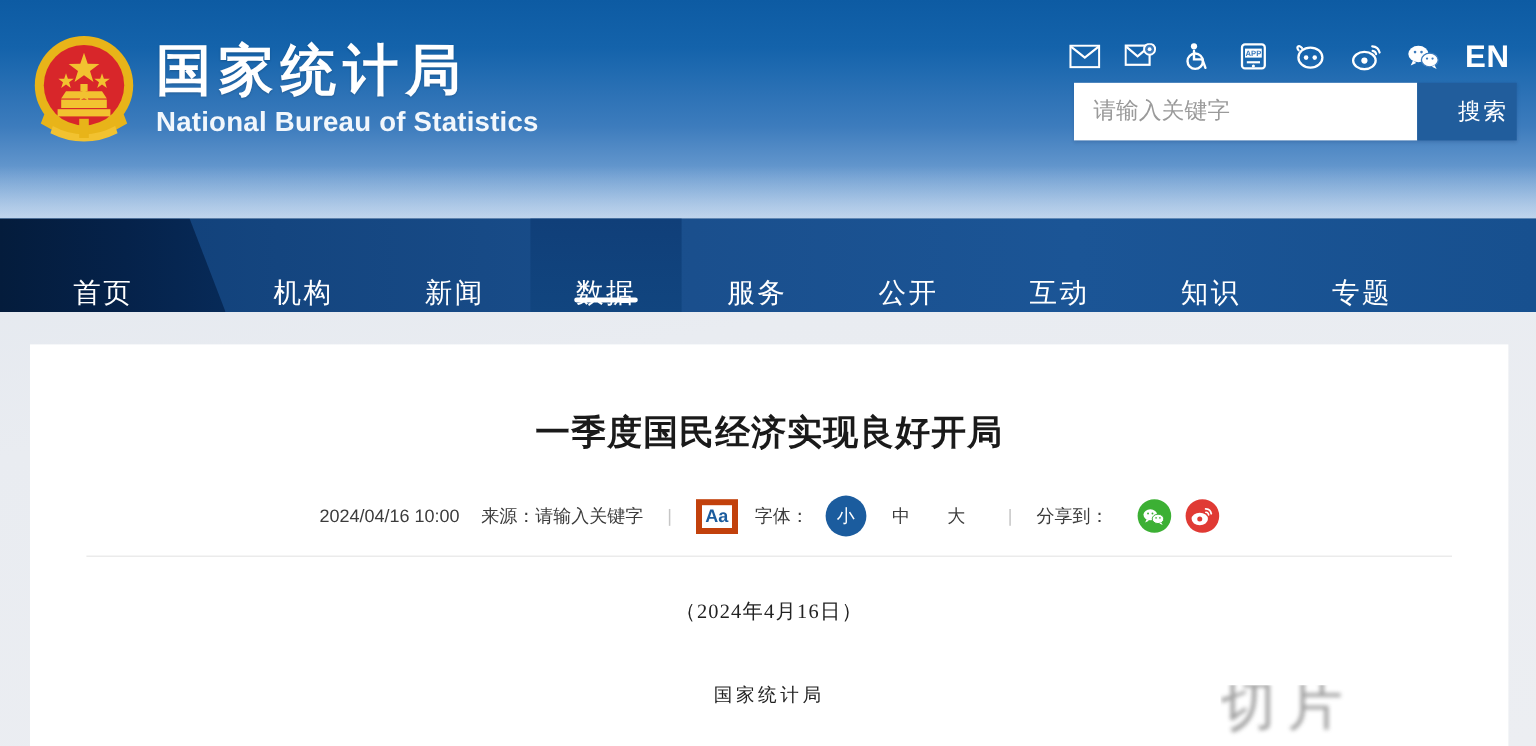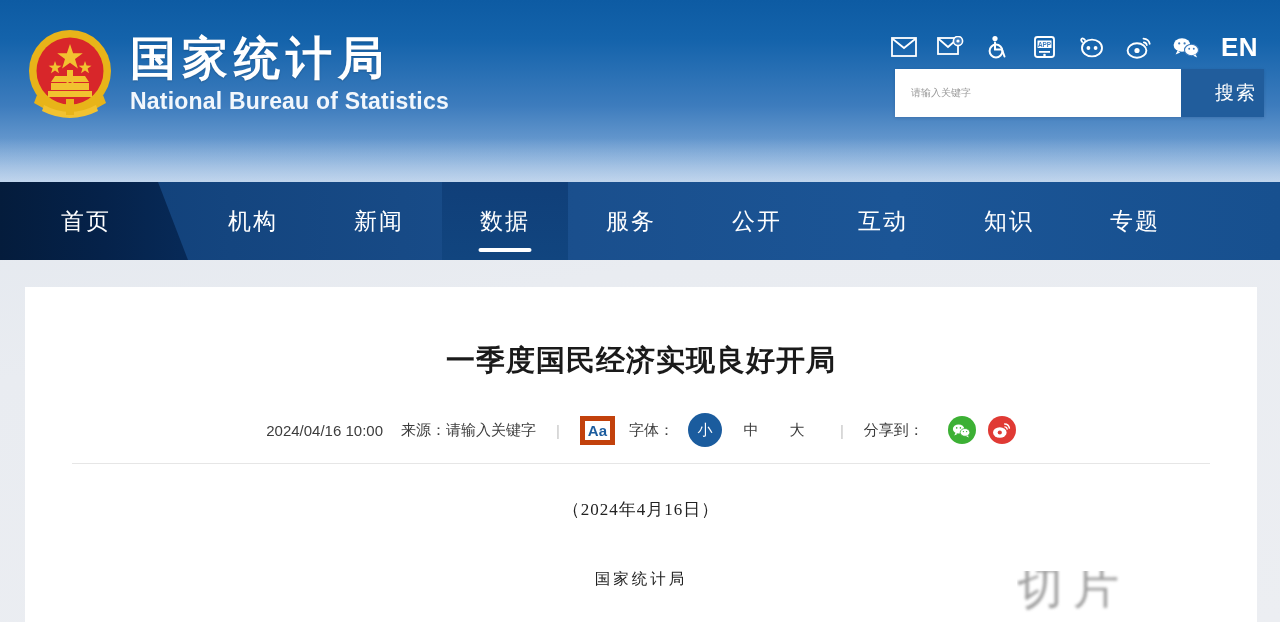--- a/index.html
+++ b/index.html
@@ -91,23 +91,23 @@
     width: 369px;
     height: 48px;
     box-shadow: 0 1px 3px rgba(0,20,60,0.16);
   }
   .search-input {
     flex: 1;
     border: none;
     outline: none;
     background: #ffffff;
     padding: 0 16px;
-    font-size: 10px;
+    font-size: 19px;
     color: #333;
-    font-family: Liberation Mono, monospace;
+    font-family: Liberation Serif, serif;
   }
   .search-input::placeholder { color: #9a9a9a; }
   .search-btn {
     width: 83px;
     border: none;
     background: #215d9c;
     color: #ffffff;
     font-size: 19px;
     letter-spacing: 2px;
     cursor: pointer;
@@ -137,21 +137,21 @@
     position: relative;
     z-index: 2;
     display: flex;
     align-items: stretch;
     height: 78px;
     list-style: none;
   }
   .nav-item {
     position: relative;
     display: flex;
-    align-items: center;
+    align-items: flex-end;
     justify-content: center;
     color: #ffffff;
     font-size: 23px;
     letter-spacing: 2px;
     cursor: pointer;
     padding: 0 28px;
     min-width: 126px;
   }
   .nav-item.home { min-width: 190px; padding-left: 10px; }
   .nav-item.active {

